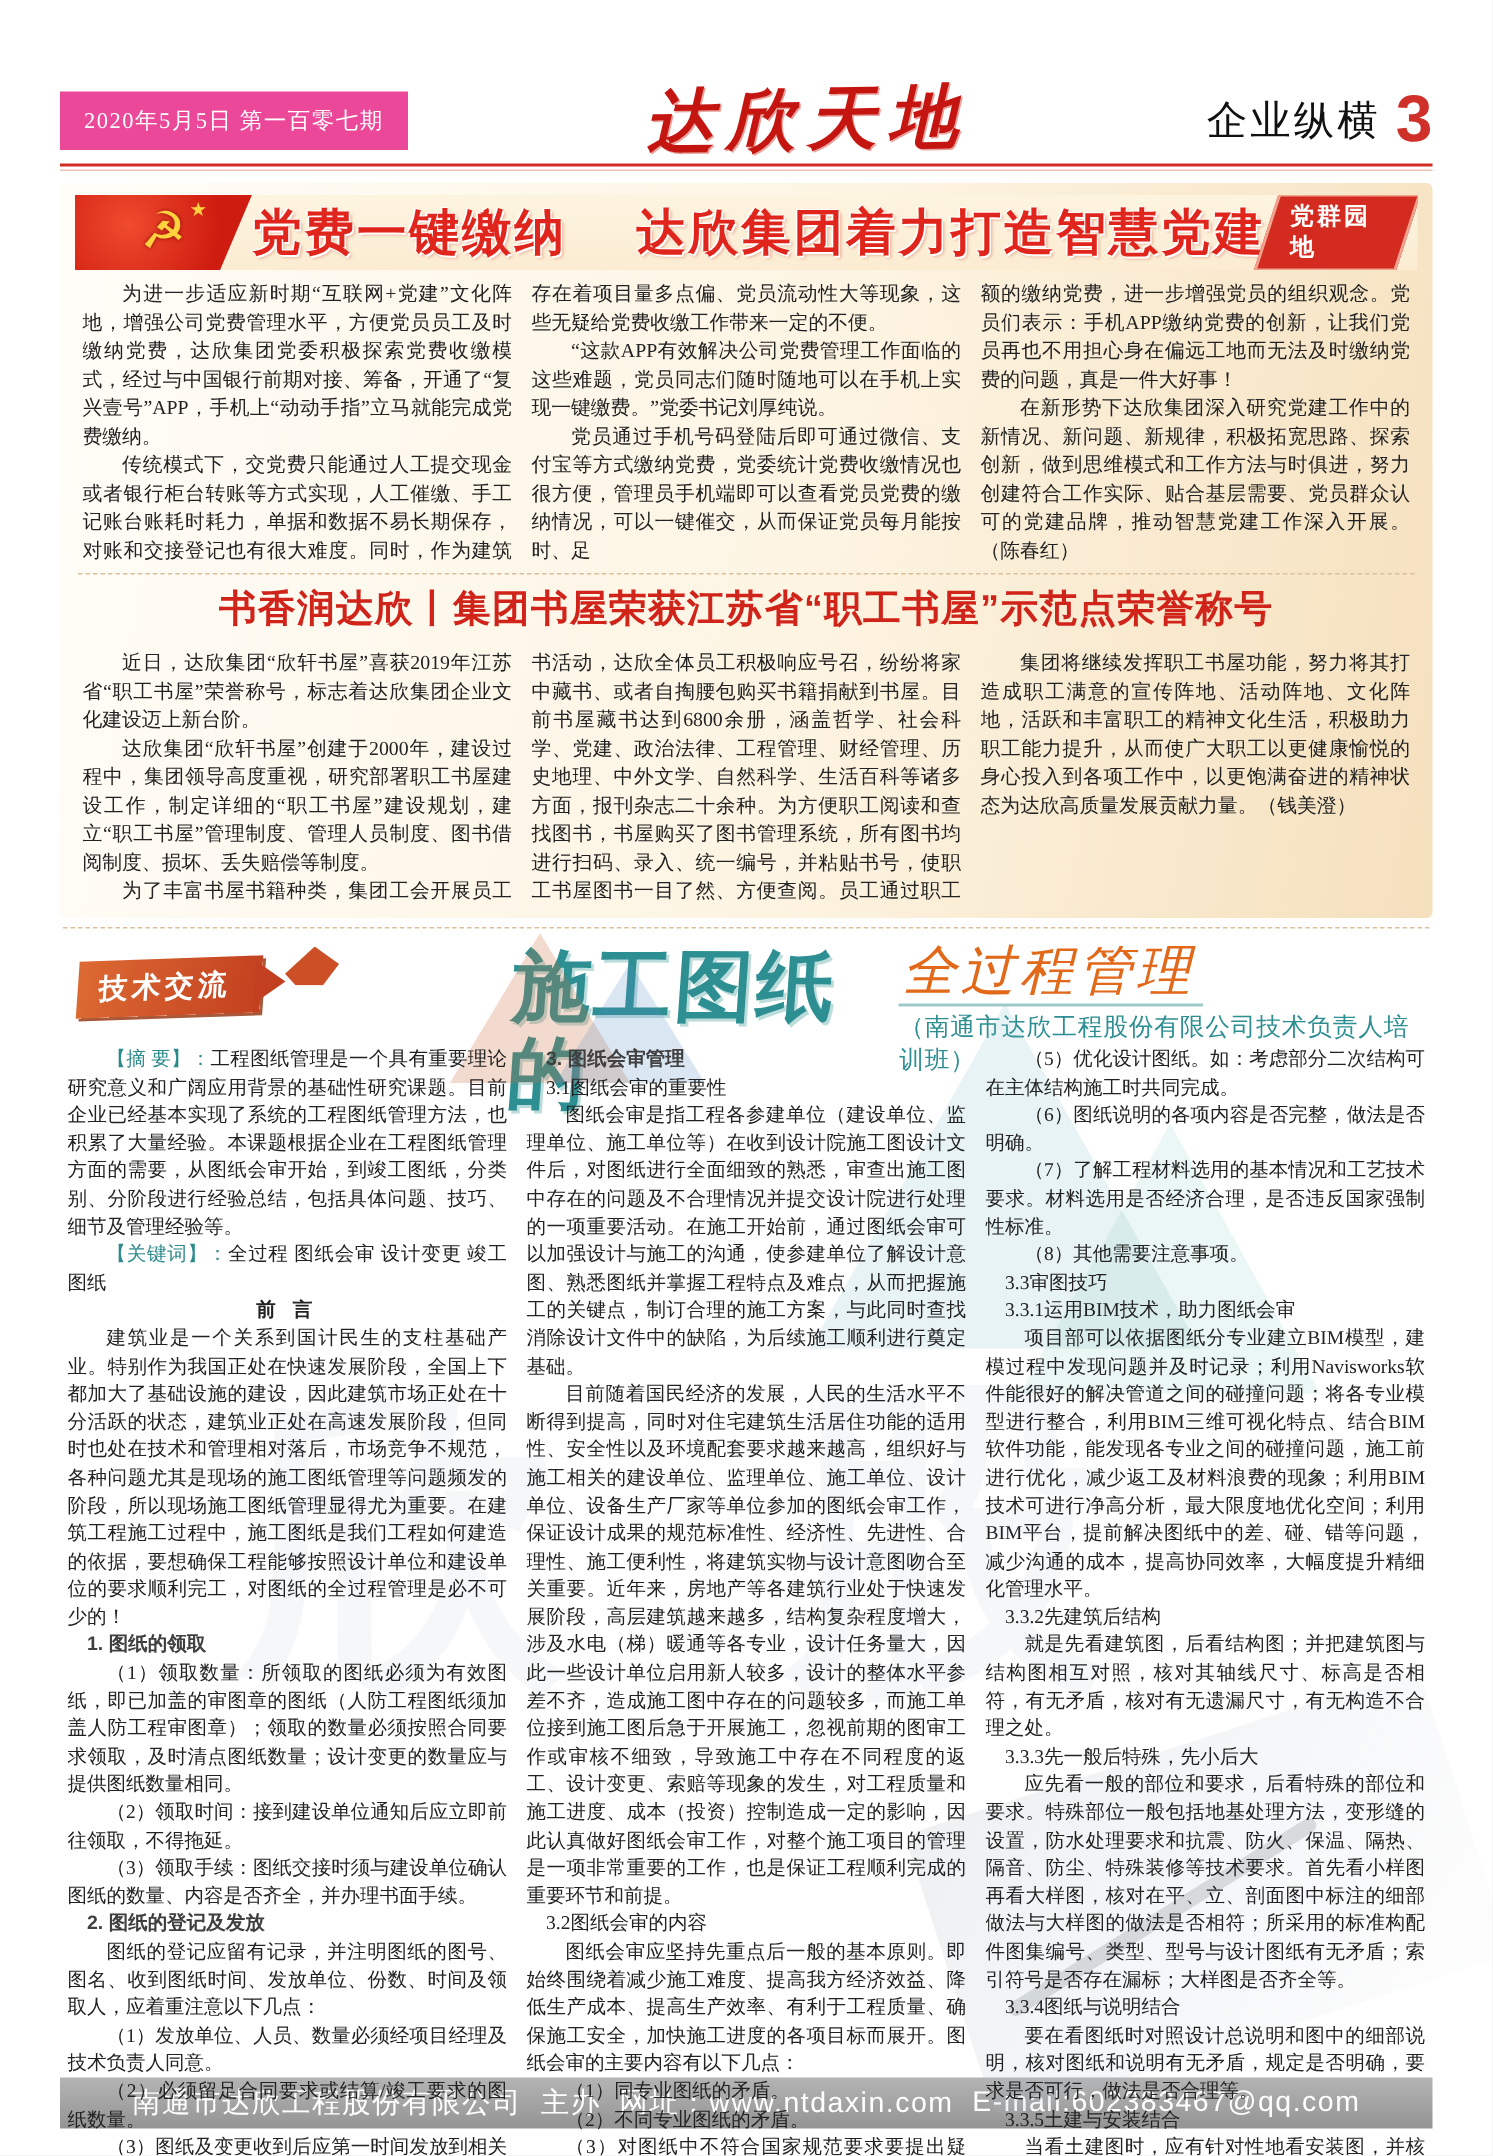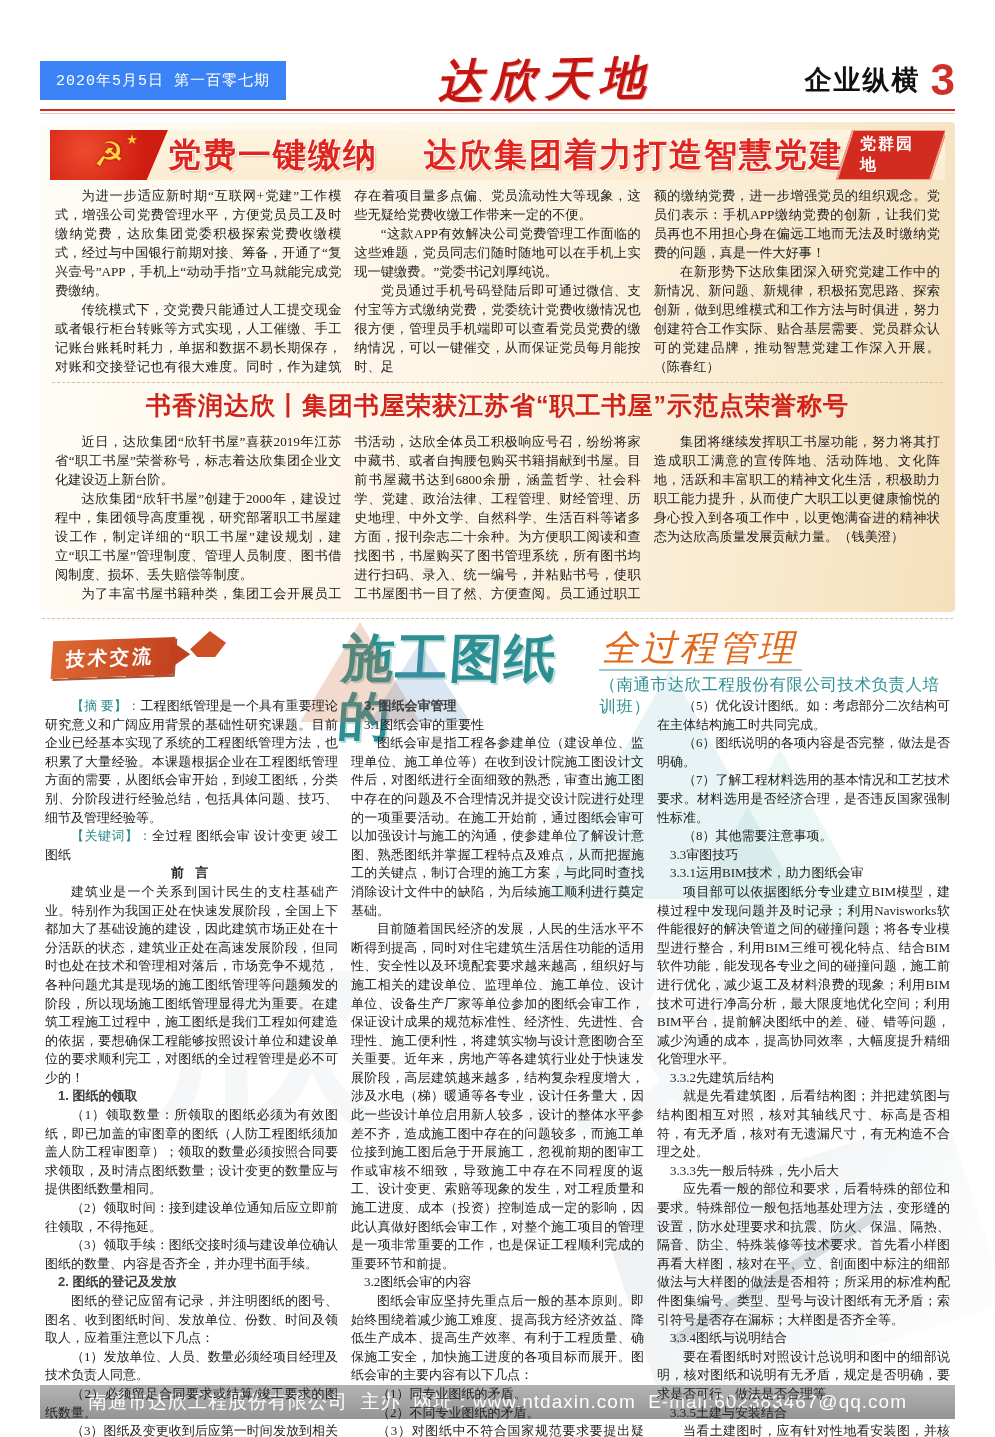--- a/index.html
+++ b/index.html
@@ -2,24 +2,24 @@
 <html><head>
 <meta charset="utf-8">
 <style>
   html,body { margin:0; padding:0; }
   body { font-family:"Liberation Serif", serif; background:#e8e8e8; }
   .sheet { position:relative; width:995px; height:1437px; margin:0 auto; background:#fff; overflow:hidden; }
   .inner { position:relative; padding:0 40px; }
 
   
   .masthead-row { display:flex; align-items:center; justify-content:space-between; padding-top:56px; height:48px; }
-  .date-box { background:#3b82f6; color:#fff; font-family:Liberation Mono, monospace; font-size:15px; padding:10px 16px; letter-spacing:1px; }
+  .date-box { background:#ec4899; color:#fff; font-family:Liberation Serif, serif; font-size:15px; padding:10px 16px; letter-spacing:1px; }
   .paper-title { color:#c41511; font-size:46px; font-weight:bold; font-style:italic; letter-spacing:8px; font-family:"DejaVu Serif",serif; text-shadow:1px 1px 0 #e8a49e; transform:rotate(-1deg); }
   .section-group { display:flex; align-items:center; gap:10px; }
-  .section-name { font-size:27px; font-weight:bold; letter-spacing:2px; color:#111; font-family:"Liberation Sans",sans-serif; }
+  .section-name { font-size:27px; font-weight:normal; letter-spacing:2px; color:#111; font-family:"Liberation Sans",sans-serif; }
   .page-no { color:#d0302a; font-size:44px; font-weight:bold; line-height:1; font-family:"Liberation Sans",sans-serif; }
   .head-rule { margin-top:5px; border-top:2px solid #cf2c24; border-bottom:1px solid #eec2b8; height:2px; }
 
   
   .top-block { position:relative; margin-top:8px; background:linear-gradient(100deg,#fffdf8 0%,#fdf4e2 55%,#f5e0bd 100%); border-radius:4px; padding:8px 10px 6px 10px; }
 
   
   .banner { position:relative; display:flex; align-items:center; height:50px; background:linear-gradient(180deg,#fdf4e0,#fbecd2); overflow:hidden; }
   .emblem-box { position:relative; width:135px; height:50px; background:radial-gradient(circle at 30% 40%, #ef4b2e 0%, #cf1c10 70%); clip-path:polygon(0 0, 100% 0, 82% 100%, 0 100%); display:flex; align-items:center; justify-content:center; }
   .emblem { color:#ffd23e; font-size:34px; line-height:1; text-shadow:0 0 3px #8a0c06; }
@@ -98,21 +98,21 @@
         </div>
         <div class="banner-title">党费一键缴纳　 达欣集团着力打造智慧党建</div>
         <div class="tag-party-wrap">
           <span class="tag-party">党群园地</span>
         </div>
       </div>
 
       <div class="a12 a1">
         <div class="cols">
           <div class="col">
-              <p class="para p">为进一步适应新时期“互联网+党建”工作模式，增强公司党费管理水平，方便党员员工及时缴纳党费，达欣集团党委积极探索党费收缴模式，经过与中国银行前期对接、筹备，开通了“复兴壹号”APP，手机上“动动手指”立马就能完成党费缴纳。</p>
+              <p class="para p">为进一步适应新时期“互联网+党建”文化阵地，增强公司党费管理水平，方便党员员工及时缴纳党费，达欣集团党委积极探索党费收缴模式，经过与中国银行前期对接、筹备，开通了“复兴壹号”APP，手机上“动动手指”立马就能完成党费缴纳。</p>
               <p class="para p">传统模式下，交党费只能通过人工提交现金或者银行柜台转账等方式实现，人工催缴、手工记账台账耗时耗力，单据和数据不易长期保存，对账和交接登记也有很大难度。同时，作为建筑企业，也</p>
             </div>
           <div class="col">
               <p class="para n">存在着项目量多点偏、党员流动性大等现象，这些无疑给党费收缴工作带来一定的不便。</p>
               <p class="para p">“这款APP有效解决公司党费管理工作面临的这些难题，党员同志们随时随地可以在手机上实现一键缴费。”党委书记刘厚纯说。</p>
               <p class="para p">党员通过手机号码登陆后即可通过微信、支付宝等方式缴纳党费，党委统计党费收缴情况也很方便，管理员手机端即可以查看党员党费的缴纳情况，可以一键催交，从而保证党员每月能按时、足</p>
             </div>
           <div class="col">
               <p class="para n">额的缴纳党费，进一步增强党员的组织观念。党员们表示：手机APP缴纳党费的创新，让我们党员再也不用担心身在偏远工地而无法及时缴纳党费的问题，真是一件大好事！</p>
               <p class="para p">在新形势下达欣集团深入研究党建工作中的新情况、新问题、新规律，积极拓宽思路、探索创新，做到思维模式和工作方法与时俱进，努力创建符合工作实际、贴合基层需要、党员群众认可的党建品牌，推动智慧党建工作深入开展。（陈春红）</p>

